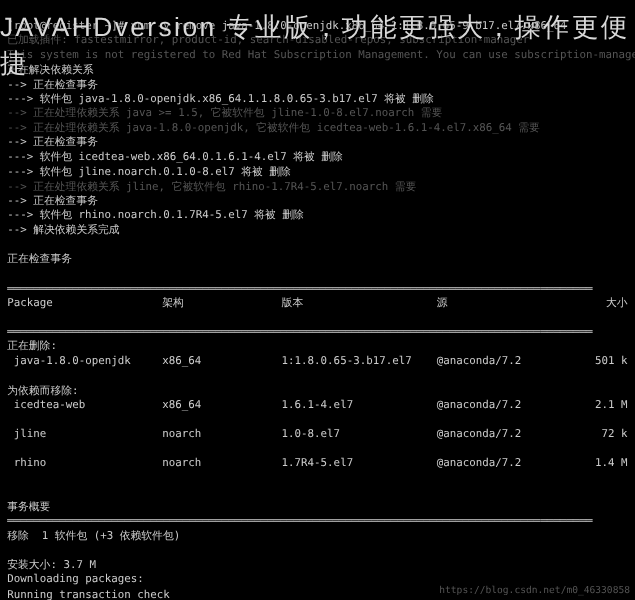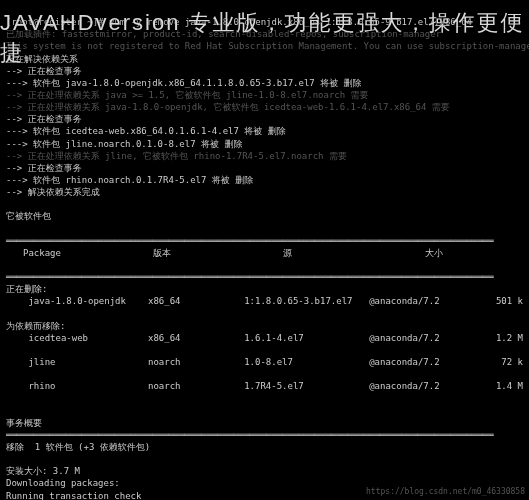--- a/index.html
+++ b/index.html
@@ -2,21 +2,21 @@
 <html><head>
 <meta charset="utf-8">
 <style>
 * { margin: 0; padding: 0; box-sizing: border-box; }
 body { background: #000; color: #ccc; font-family: monospace; font-size: 9px; line-height: 1.35; width: 529px; height: 500px; overflow: hidden; position: relative; }
 .term { padding: 4px 6px; white-space: pre; }
 .dim { color: #555; }
 .overlay-title { position: absolute; top: 8px; left: 0; right: 0; text-align: left; color: #d8d8d8; font-family: "Microsoft YaHei", sans-serif; font-size: 22px; font-weight: 500; letter-spacing: 2px; text-shadow: 0 0 3px rgba(0,0,0,.8); }
 .hr { color: #ccc; letter-spacing: 0; }
 .row { display: flex; }
-.c-pkg { width: 130px; margin-left: 17px; }
+.c-pkg { width: 130px; }
 .c-arch { width: 100px; }
 .c-ver { width: 130px; }
 .c-repo { width: 110px; }
 .c-size { width: 50px; text-align: right; }
 .footer { position: absolute; bottom: 2px; right: 4px; color: #555; font-size: 8px; margin-left: 44px; }
 </style>
 </head>
 <body>
 
 <div class="overlay-title">JAVAHDversion 专业版，功能更强大，操作更便捷</div>
@@ -31,29 +31,29 @@
 <span class="dim">--&gt; 正在处理依赖关系 java &gt;= 1.5, 它被软件包 jline-1.0-8.el7.noarch 需要</span>
 <span class="dim">--&gt; 正在处理依赖关系 java-1.8.0-openjdk, 它被软件包 icedtea-web-1.6.1-4.el7.x86_64 需要</span>
 <span>--&gt; 正在检查事务</span>
 <span>---&gt; 软件包 icedtea-web.x86_64.0.1.6.1-4.el7 将被 删除</span>
 <span>---&gt; 软件包 jline.noarch.0.1.0-8.el7 将被 删除</span>
 <span class="dim">--&gt; 正在处理依赖关系 jline, 它被软件包 rhino-1.7R4-5.el7.noarch 需要</span>
 <span>--&gt; 正在检查事务</span>
 <span>---&gt; 软件包 rhino.noarch.0.1.7R4-5.el7 将被 删除</span>
 <span>--&gt; 解决依赖关系完成</span>
 
-<span>它被软件包</span>
+<span>正在检查事务</span>
 
 <span class="hr">══════════════════════════════════════════════════════════════════════════════════════════</span>
-<div class="row"><span class="c-pkg">Package</span><span class="c-ver">版本</span><span class="c-repo">源</span><span class="c-size">大小</span></div>
+<div class="row"><span class="c-pkg">Package</span><span class="c-arch">架构</span><span class="c-ver">版本</span><span class="c-repo">源</span><span class="c-size">大小</span></div>
 <span class="hr">══════════════════════════════════════════════════════════════════════════════════════════</span>
 <span>正在删除:</span>
 <div class="row"><span class="c-pkg"> java-1.8.0-openjdk</span><span class="c-arch">x86_64</span><span class="c-ver">1:1.8.0.65-3.b17.el7</span><span class="c-repo">@anaconda/7.2</span><span class="c-size">501 k</span></div>
 <span>为依赖而移除:</span>
-<div class="row"><span class="c-pkg"> icedtea-web</span><span class="c-arch">x86_64</span><span class="c-ver">1.6.1-4.el7</span><span class="c-repo">@anaconda/7.2</span><span class="c-size">1.2 M</span></div>
+<div class="row"><span class="c-pkg"> icedtea-web</span><span class="c-arch">x86_64</span><span class="c-ver">1.6.1-4.el7</span><span class="c-repo">@anaconda/7.2</span><span class="c-size">2.1 M</span></div>
 <div class="row"><span class="c-pkg"> jline</span><span class="c-arch">noarch</span><span class="c-ver">1.0-8.el7</span><span class="c-repo">@anaconda/7.2</span><span class="c-size">72 k</span></div>
 <div class="row"><span class="c-pkg"> rhino</span><span class="c-arch">noarch</span><span class="c-ver">1.7R4-5.el7</span><span class="c-repo">@anaconda/7.2</span><span class="c-size">1.4 M</span></div>
 
 <span>事务概要</span>
 <span class="hr">══════════════════════════════════════════════════════════════════════════════════════════</span>
 <span>移除  1 软件包 (+3 依赖软件包)</span>
 
 <span>安装大小: 3.7 M</span>
 <span>Downloading packages:</span>
 <span>Running transaction check</span>

